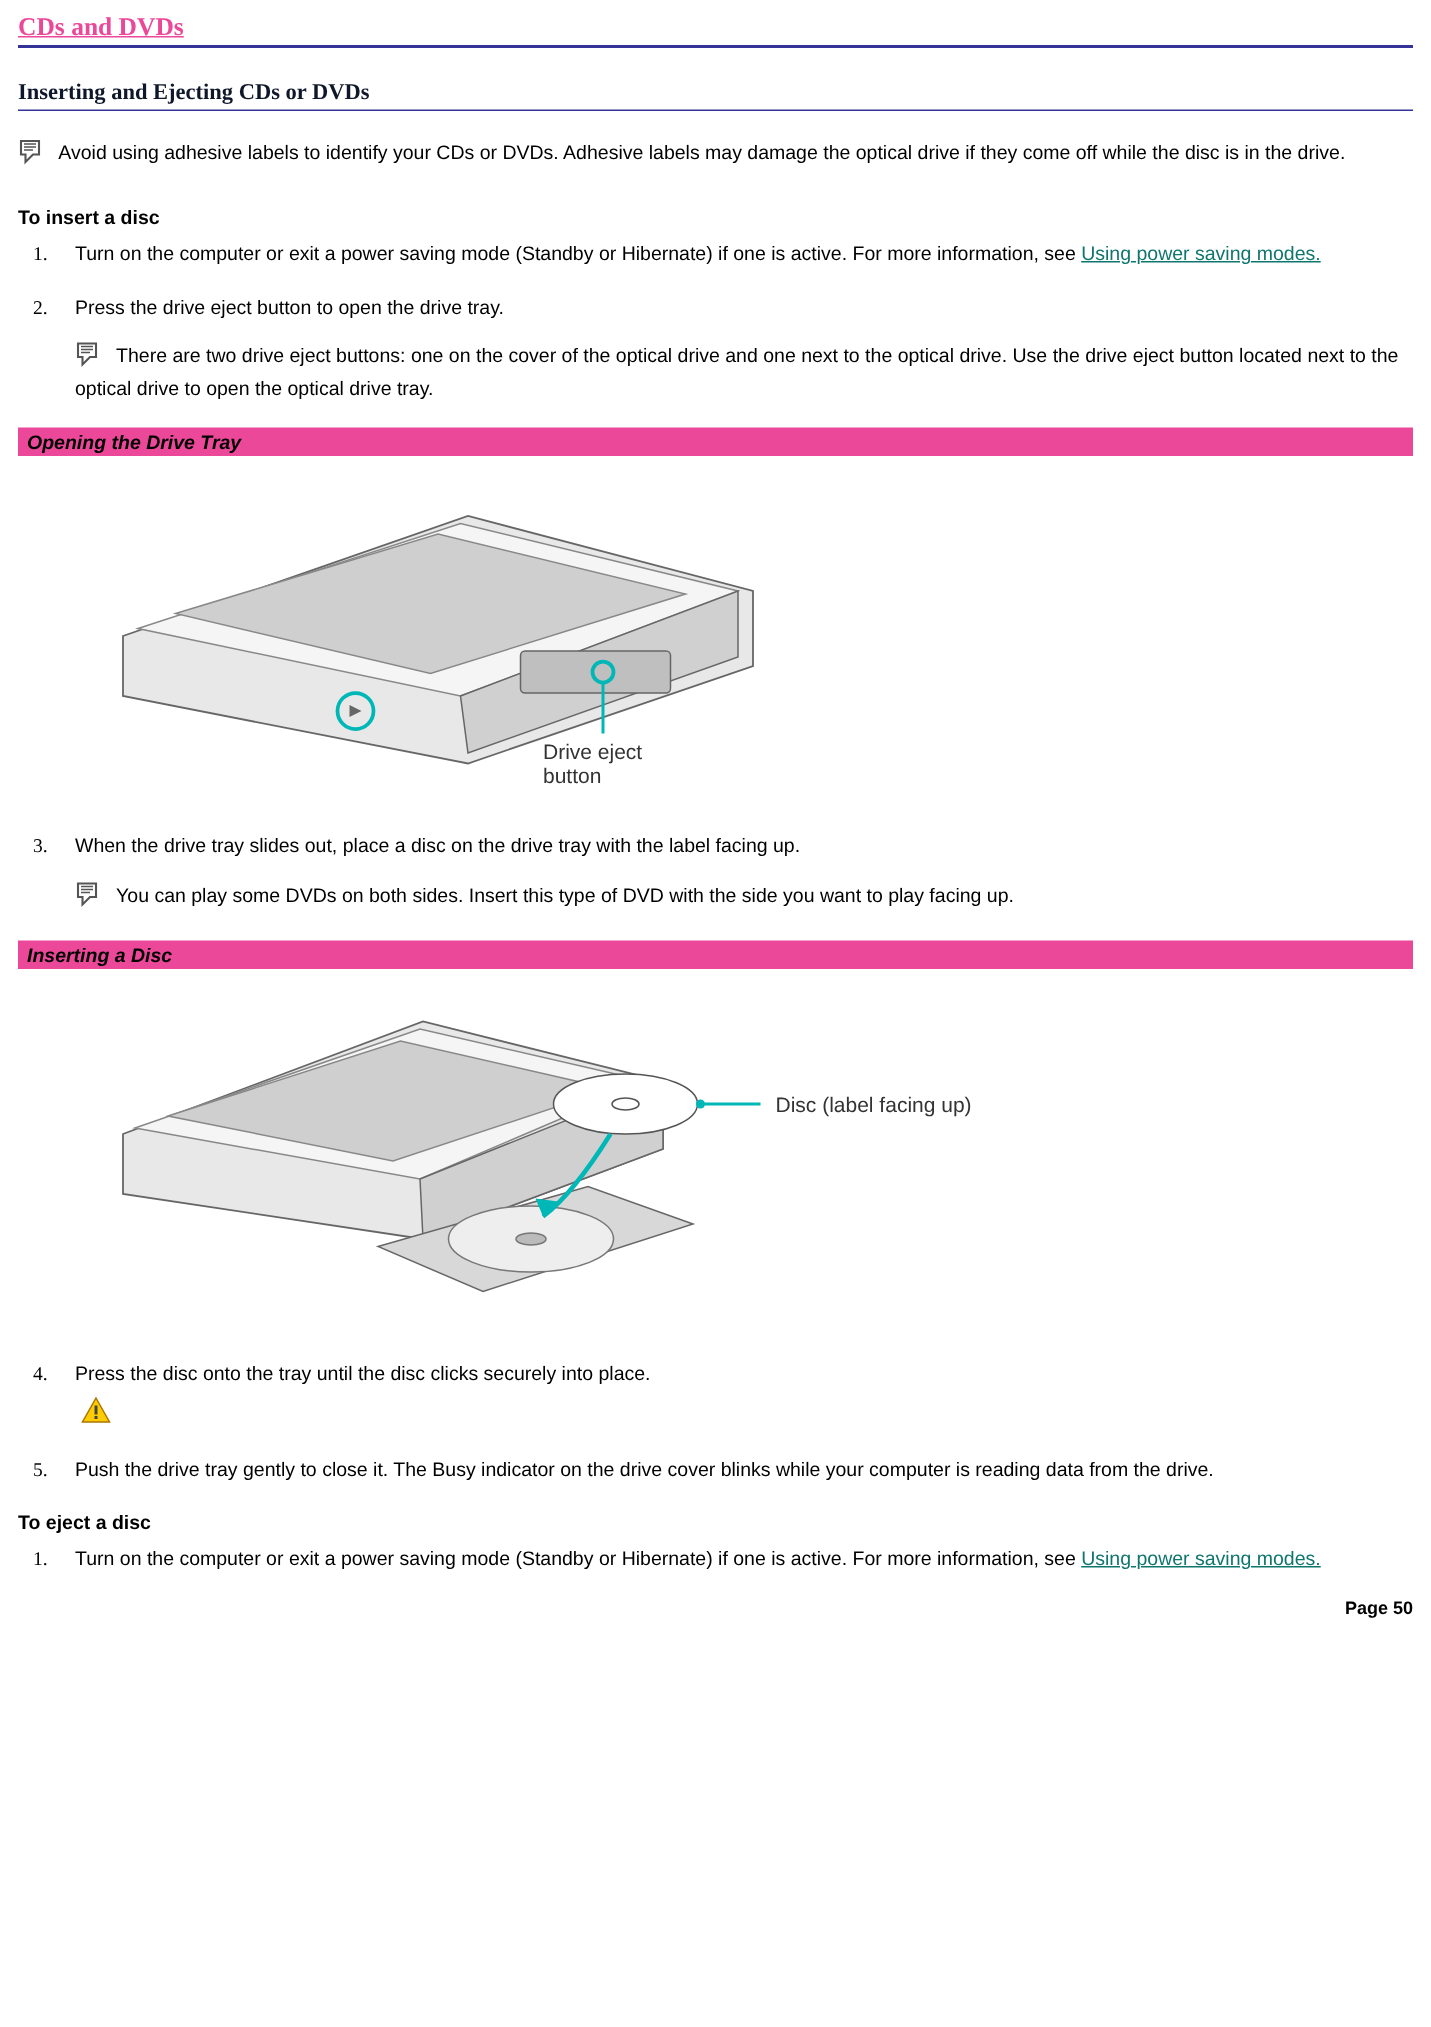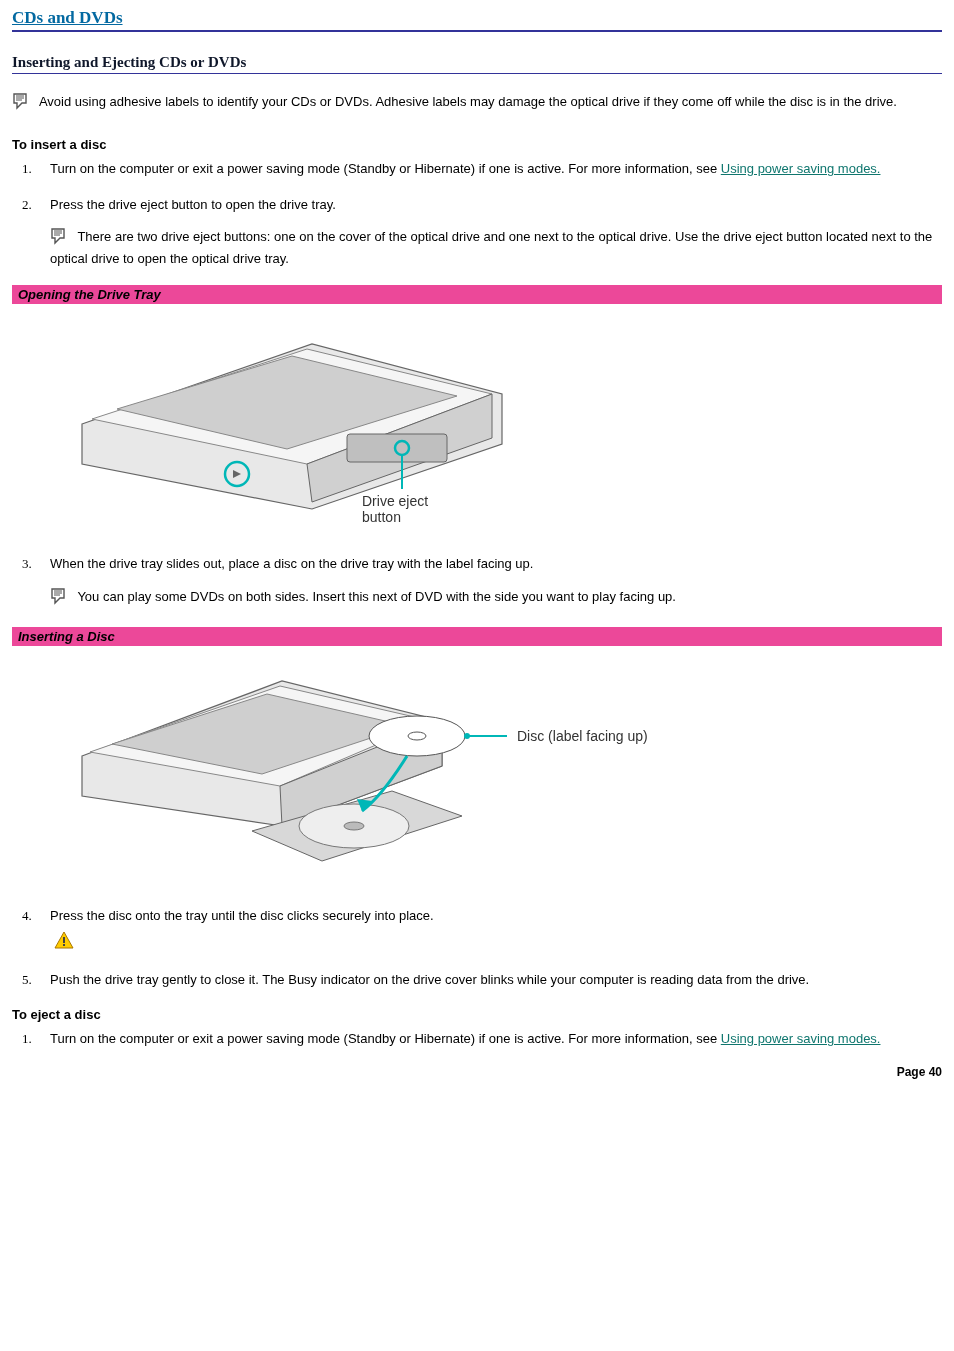--- a/index.html
+++ b/index.html
@@ -1,16 +1,16 @@
 <!DOCTYPE html>
 <html><head>
 <meta charset="utf-8">
 <style>
 body{font-family:Verdana,Geneva,sans-serif;font-size:13px;color:#000;margin:0;padding:8px 12px;width:930px}
-h1{font-family:Verdana;font-size:17px;font-weight:bold;color:#0369a1;text-decoration:underline;border-bottom:2px solid #333399;padding-bottom:2px;margin:0 0 22px}
+h1{font-family:Verdana;font-size:17px;font-weight:bold;color:#ec4899;text-decoration:underline;border-bottom:2px solid #333399;padding-bottom:2px;margin:0 0 22px}
 h2{font-family:Verdana;font-size:15px;font-weight:bold;color:#0f172a;border-bottom:1px solid #333399;padding-bottom:2px;margin:0 0 18px}
 .note-icon{display:inline-block;vertical-align:-4px;margin-right:4px}
 p.note{margin:4px 0 24px}
 p.subhead{font-weight:bold;margin:0 0 8px}
 ol{padding-left:38px;margin:0}
 ol.start1{counter-reset:item 0}ol.start3{counter-reset:item 2}ol.start4{counter-reset:item 3}ol.start5{counter-reset:item 4}ol.start1b{counter-reset:item 0}
 ol>li{list-style:none;position:relative;margin:0 0 18px;line-height:1.35}
 ol>li::before{counter-increment:item;content:counter(item)".";position:absolute;left:-28px;top:0;font-family:"Times New Roman",serif;font-size:13px}
 a.link{color:#0f766e;text-decoration:underline}
 .callout{background:#ec4899;font-weight:bold;font-style:italic;padding:2px 6px;margin:0 0 10px}
@@ -79,21 +79,21 @@
 <ol class="start3">
   <li>
     <span>When the drive tray slides out, place a disc on the drive tray with the label facing up.</span>
     <div class="itemnote">
       <span class="note-icon">
         <svg width="20" height="18" viewBox="0 0 20 18">
             <path d="M2 2 L14 2 L14 11 L10 11 L5 16 L5 11 L2 11 Z" fill="none" stroke="#555" stroke-width="1.4"></path>
             <path d="M4 4 L12 4 M4 6 L12 6 M4 8 L10 8" stroke="#555" stroke-width="1"></path>
           </svg>
       </span>
-      <span>You can play some DVDs on both sides. Insert this next of DVD with the side you want to play facing up.</span>
+      <span>You can play some DVDs on both sides. Insert this type of DVD with the side you want to play facing up.</span>
     </div>
   </li>
 </ol>
 
 <div class="callout">Inserting a Disc</div>
 <div class="figure">
   <svg width="600" height="230" viewBox="0 0 600 230">
     <polygon points="20,100 220,25 380,65 380,110 220,170 20,140" fill="#e8e8e8" stroke="#666" stroke-width="1.2"></polygon>
     <polygon points="28,96 218,30 370,65 218,130" fill="#f5f5f5" stroke="#888"></polygon>
     <polygon points="50,88 205,38 345,70 200,118" fill="#cfcfcf" stroke="#888"></polygon>
@@ -133,13 +133,13 @@
 </ol>
 
 <p class="subhead" style="margin-top:12px">To eject a disc</p>
 
 <ol class="start1b">
   <li>
     <span>Turn on the computer or exit a power saving mode (Standby or Hibernate) if one is active. For more information, see </span><a class="link" href="#">Using power saving modes.</a>
   </li>
 </ol>
 
-<div class="pagefoot">Page 40</div>
+<div class="pagefoot">Page 50</div>
 
 </body></html>

